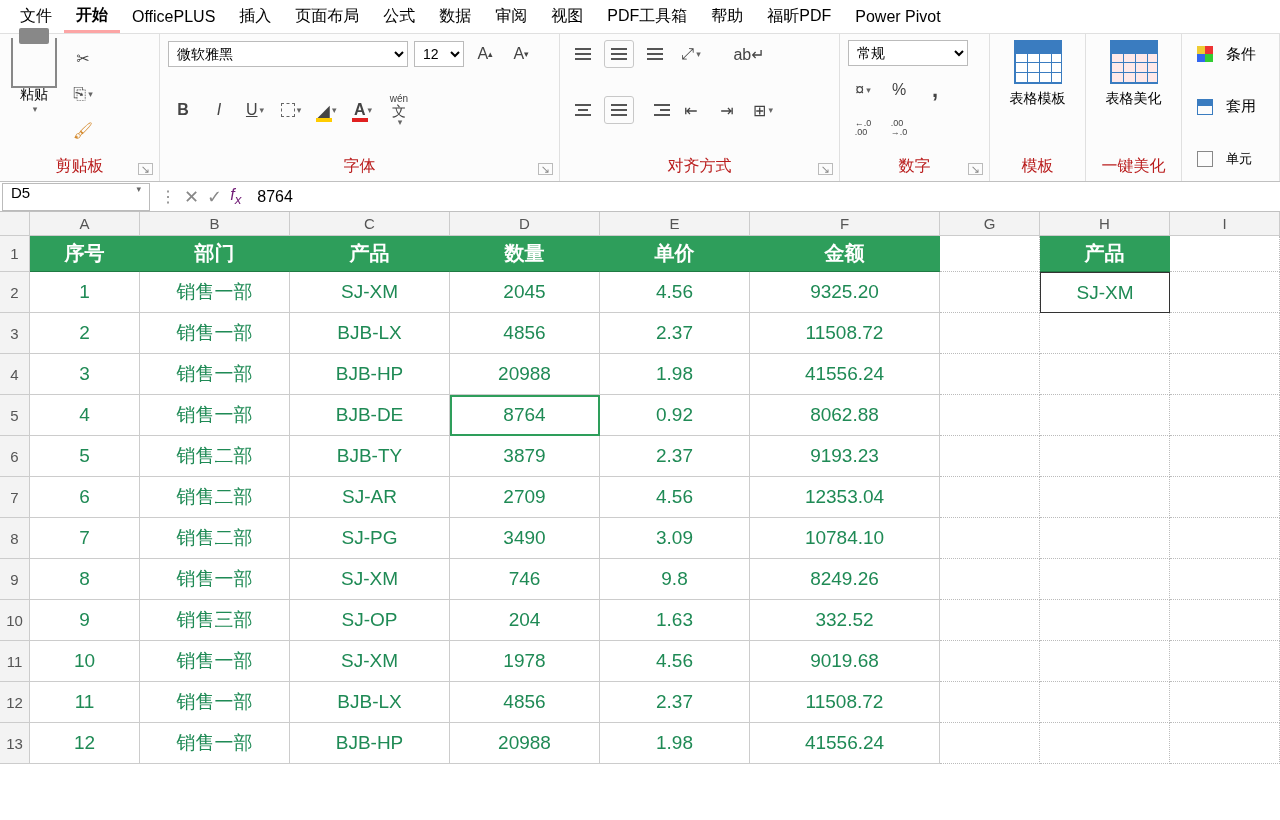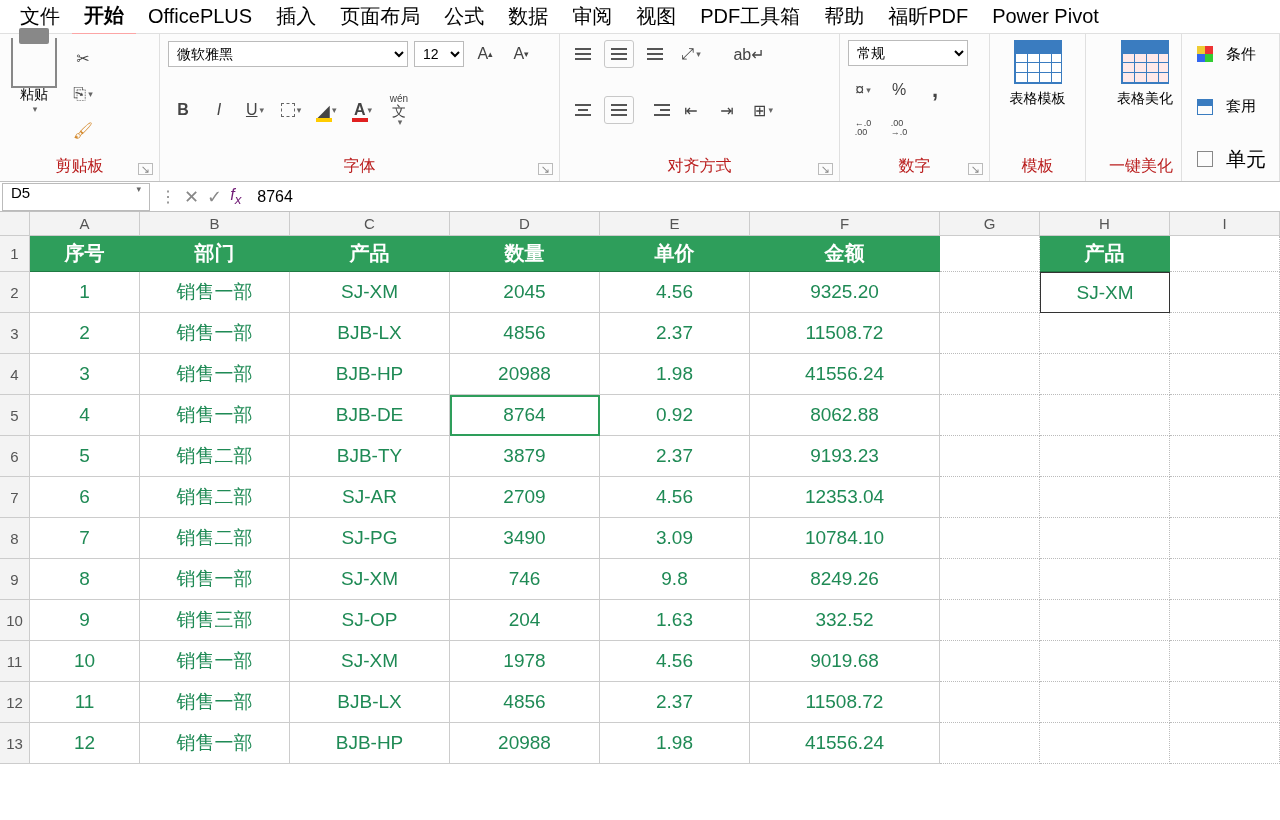--- a/index.html
+++ b/index.html
@@ -1,20 +1,20 @@
 <!DOCTYPE html>
 <html><head>
   <meta charset="utf-8">
   <style>
     * { box-sizing: border-box; margin: 0; padding: 0; font-family: "Microsoft YaHei", sans-serif; }
     body { background: #fff; width: 1280px; height: 820px; overflow: hidden; }
 
     
     .menubar { display: flex; align-items: center; height: 34px; padding: 0 8px; border-bottom: 1px solid #e0e0e0; }
-    .menubar div { padding: 4px 12px; font-size: 20px; cursor: pointer; }
+    .menubar div { padding: 4px 12px; font-size: 16px; cursor: pointer; }
     .menubar .active { font-weight: bold; border-bottom: 3px solid #fca5a5; }
 
     
     .ribbon { display: flex; height: 148px; border-bottom: 1px solid #c0c0c0; background: #fcfcfc; position: relative; }
     .group { border-right: 1px solid #e0e0e0; padding: 6px 8px 4px; display: flex; flex-direction: column; justify-content: space-between; position: relative; }
     .group-label { text-align: center; font-size: 16px; color: #b91c1c; padding-top: 4px; }
     .dlauncher { position: absolute; right: 6px; bottom: 6px; font-size: 11px; color: #888; border: 1px solid #bbb; padding: 0 2px; line-height: 10px; cursor: pointer; }
     .rowtools { display: flex; align-items: center; gap: 6px; margin-bottom: 4px; }
     .rtool { width: 30px; height: 28px; display: flex; align-items: center; justify-content: center; border-radius: 3px; font-size: 16px; cursor: pointer; color: #444; position: relative; }
     .sel { height: 26px; border: 1px solid #bbb; font-size: 14px; padding: 0 4px; background: #fff; }
@@ -236,21 +236,21 @@
   </div>
 
   <div class="group" style="width:96px;align-items:center;">
     <div class="stack">
       <div class="table-icn"></div>
       <span style="font-size:14px;margin-top:6px;">表格模板</span>
     </div>
     <div class="group-label">模板</div>
   </div>
 
-  <div class="group" style="width:96px;align-items:flex-end;">
+  <div class="group" style="width:96px;align-items:center;">
     <div class="stack">
       <div class="table-icn" style="background:linear-gradient(#3a7cc0 30%, #ffe9e9 30%);"></div>
       <span style="font-size:14px;margin-top:6px;">表格美化</span>
     </div>
     <div class="group-label">一键美化</div>
   </div>
 
   <div class="group" style="flex:1;">
     <div class="rowtools">
         <div class="rtool">
@@ -261,21 +261,21 @@
     <div class="rowtools">
         <div class="rtool">
           <span style="width:16px;height:16px;border:1px solid #3a7cc0;background:linear-gradient(#3a7cc0 40%,transparent 40%);"></span>
         </div>
         <span style="font-size:15px;">套用</span>
       </div>
     <div class="rowtools">
         <div class="rtool">
           <span style="width:16px;height:16px;border:1px solid #888;"></span>
         </div>
-        <span style="font-size:20px;">单元</span>
+        <span style="font-size:13px;">单元</span>
       </div>
   </div>
 </div>
 
 <div class="formulabar">
   <div class="namebox">
       <span>D5</span>
       <span class="caret">▾</span>
     </div>
   <div class="fx-tools">

